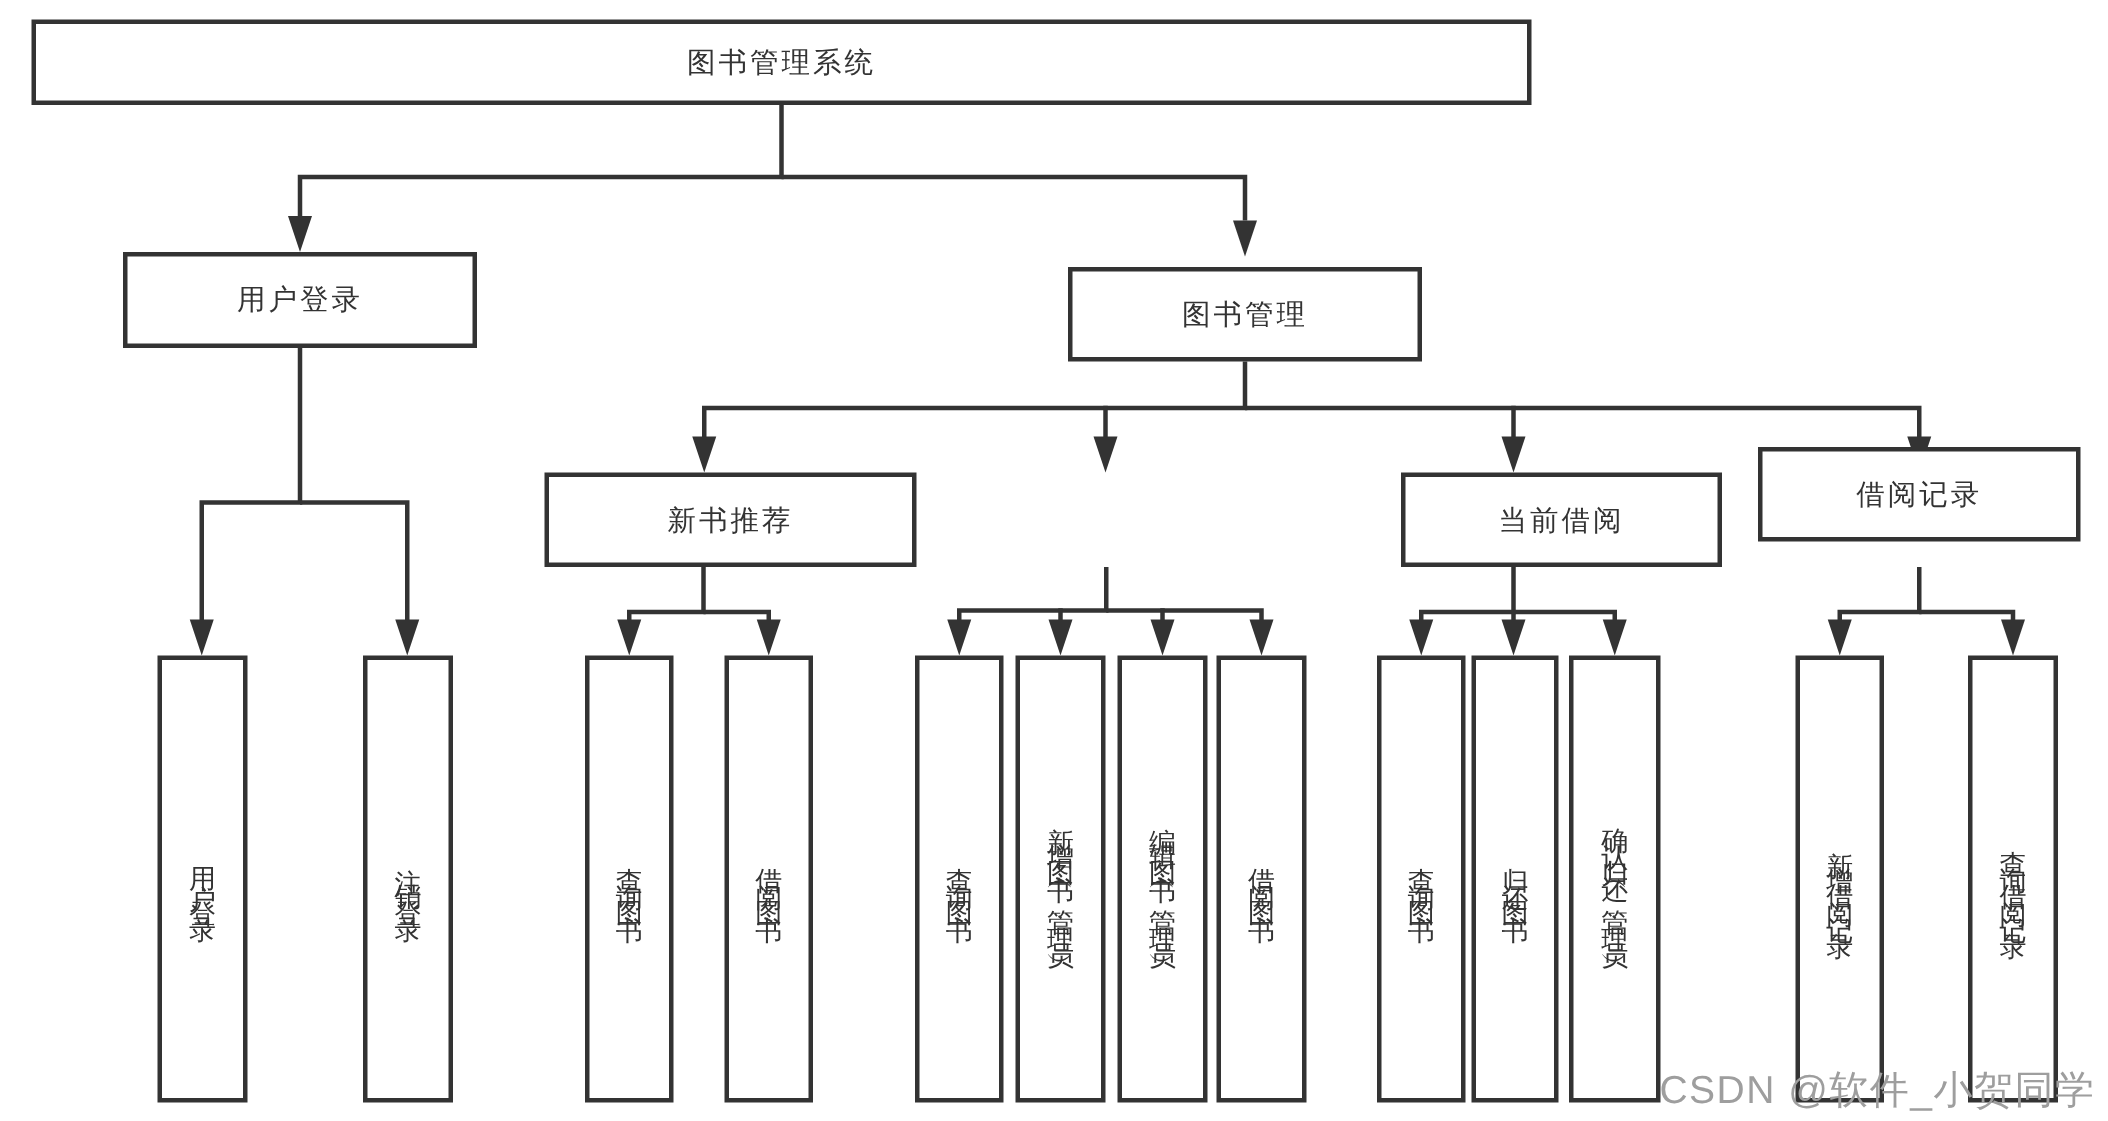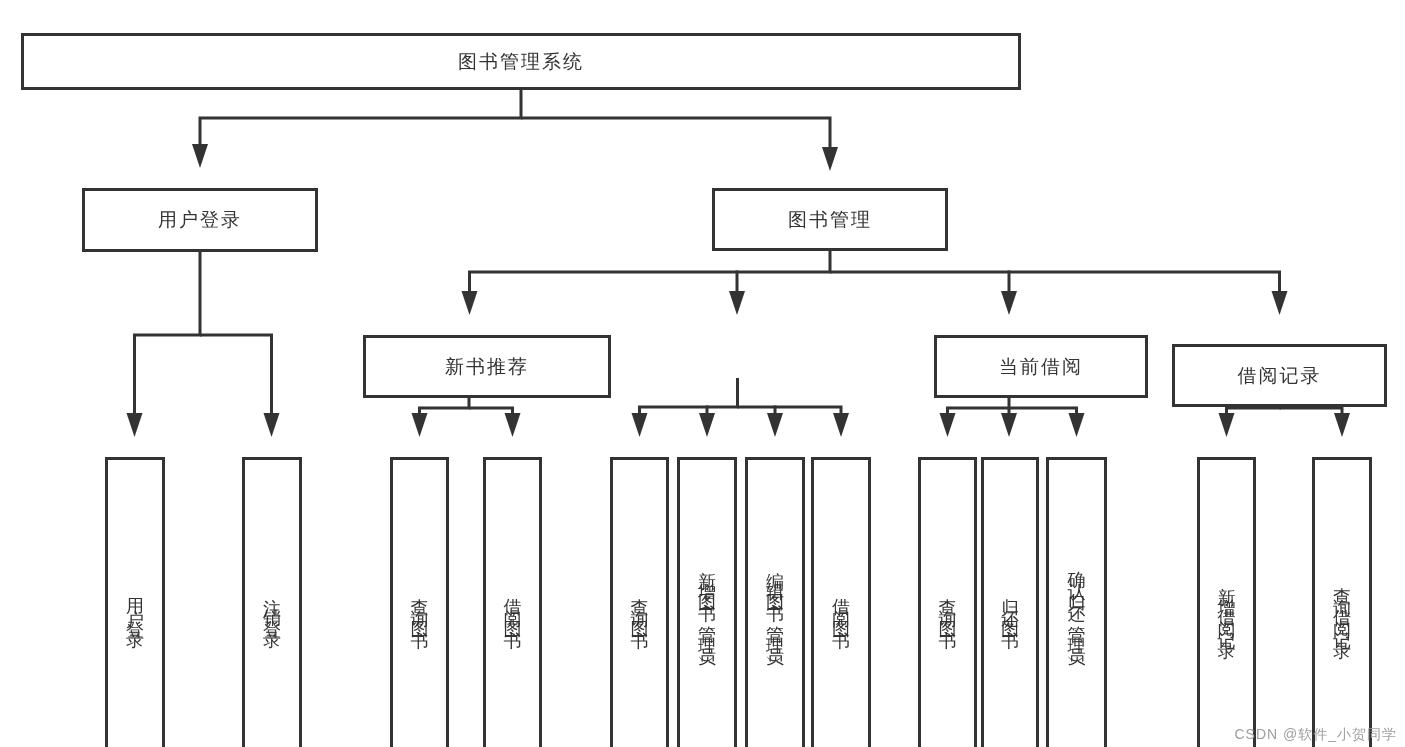--- a/index.html
+++ b/index.html
@@ -34,40 +34,39 @@
   svg.connectors polygon { fill: var(--line); stroke: none; }
   .box {
     position: absolute;
     background: var(--background);
     border: 3px solid var(--line);
     display: flex;
     align-items: center;
     justify-content: center;
     z-index: 2;
     color: var(--text);
-    margin-top: 20px;
   }
   .box.h span {
     font-size: 19px;
     letter-spacing: 2px;
     white-space: nowrap;
   }
   .box.v span {
     writing-mode: vertical-rl;
     text-orientation: mixed;
     font-size: 18px;
     line-height: 1;
     letter-spacing: 11px;
   }
   .watermark {
     position: absolute;
     right: 8px;
     bottom: 3px;
     z-index: 3;
-    font-size: 14px;
+    font-size: 26px;
     color: var(--watermark);
     letter-spacing: 1px;
     white-space: nowrap;
   }
 </style>
 </head>
 <body>
 
 <div class="canvas">
 
@@ -133,31 +132,31 @@
     </g>
   </svg>
 
   <div class="box h" style="left:21px;top:13px;width:1000px;height:57px">
     <span>图书管理系统</span>
   </div>
 
   <div class="box h" style="left:82px;top:168px;width:236px;height:64px">
     <span>用户登录</span>
   </div>
-  <div class="box h" style="left:712px;top:168px;width:236px;height:63px">
+  <div class="box h" style="left:712px;top:178px;width:236px;height:63px">
     <span>图书管理</span>
   </div>
 
   <div class="box h" style="left:363px;top:315px;width:248px;height:63px">
     <span>新书推荐</span>
   </div>
   <div class="box h" style="left:934px;top:315px;width:214px;height:63px">
     <span>当前借阅</span>
   </div>
-  <div class="box h" style="left:1172px;top:324px;width:215px;height:63px">
+  <div class="box h" style="left:1172px;top:298px;width:215px;height:63px">
     <span>借阅记录</span>
   </div>
 
   <div class="box v" style="left:105px;top:437px;width:60px;height:298px">
     <span>用户登录</span>
   </div>
   <div class="box v" style="left:242px;top:437px;width:60px;height:298px">
     <span>注销登录</span>
   </div>
 

